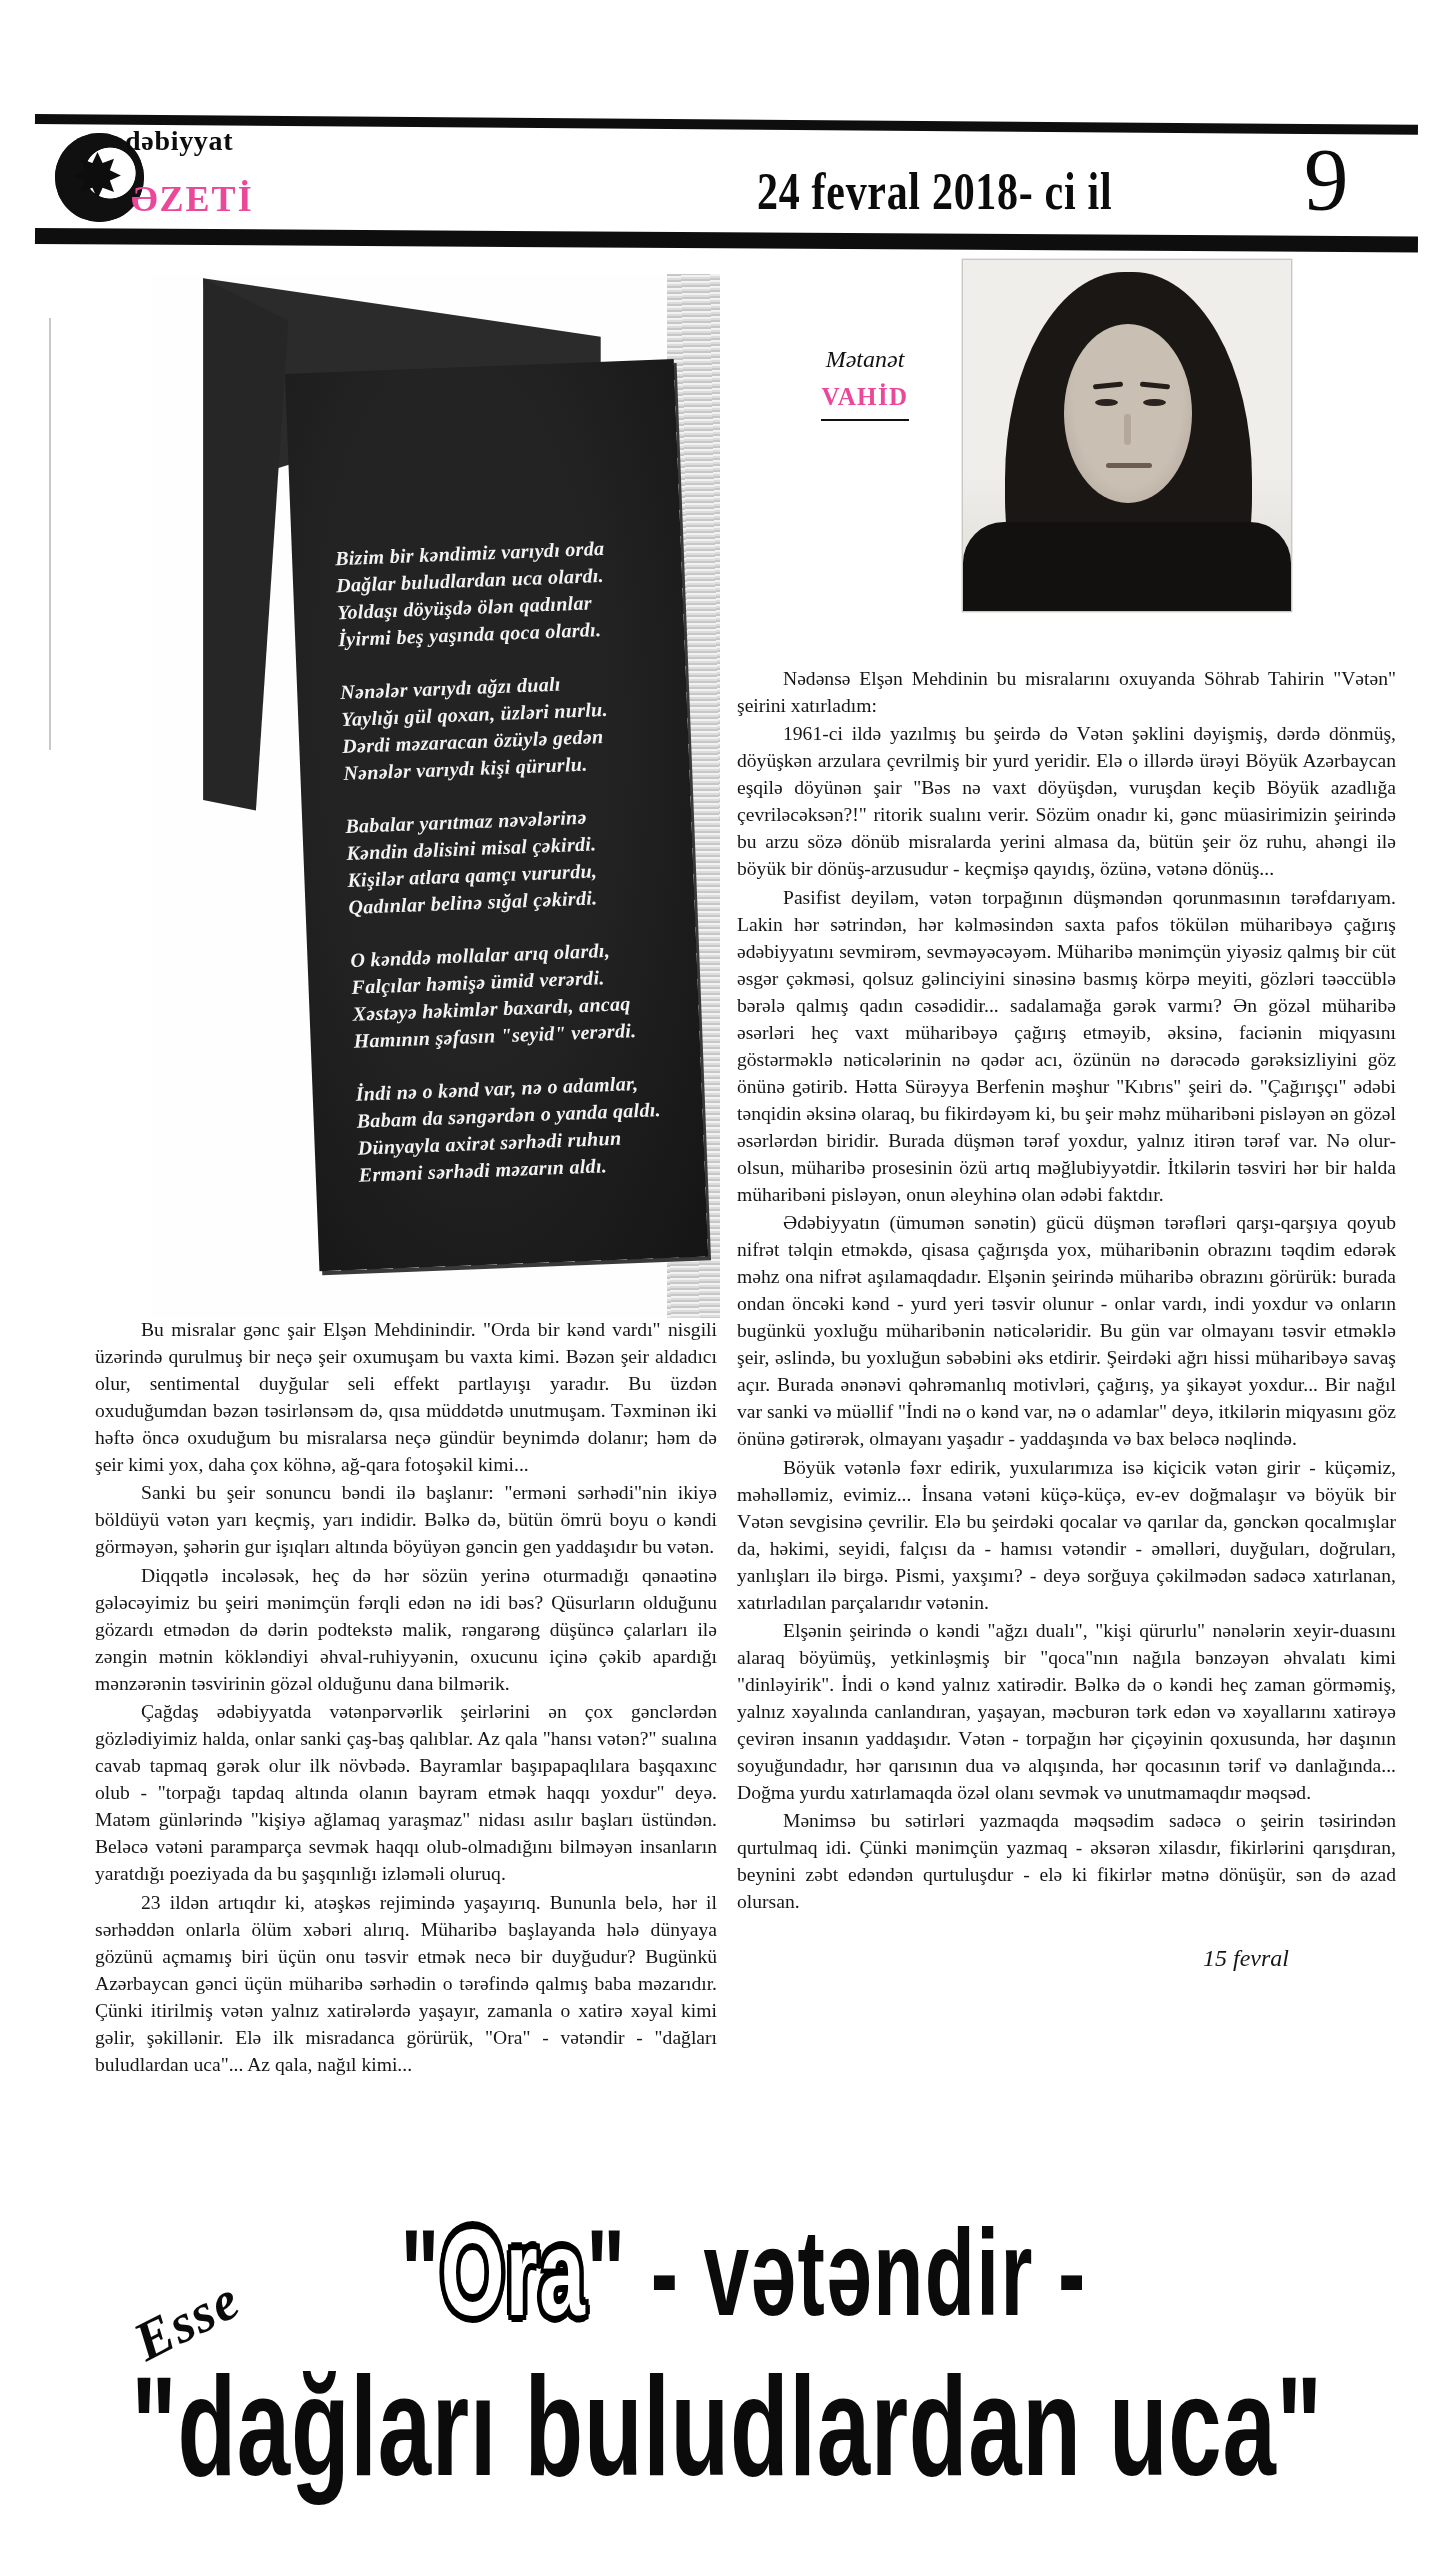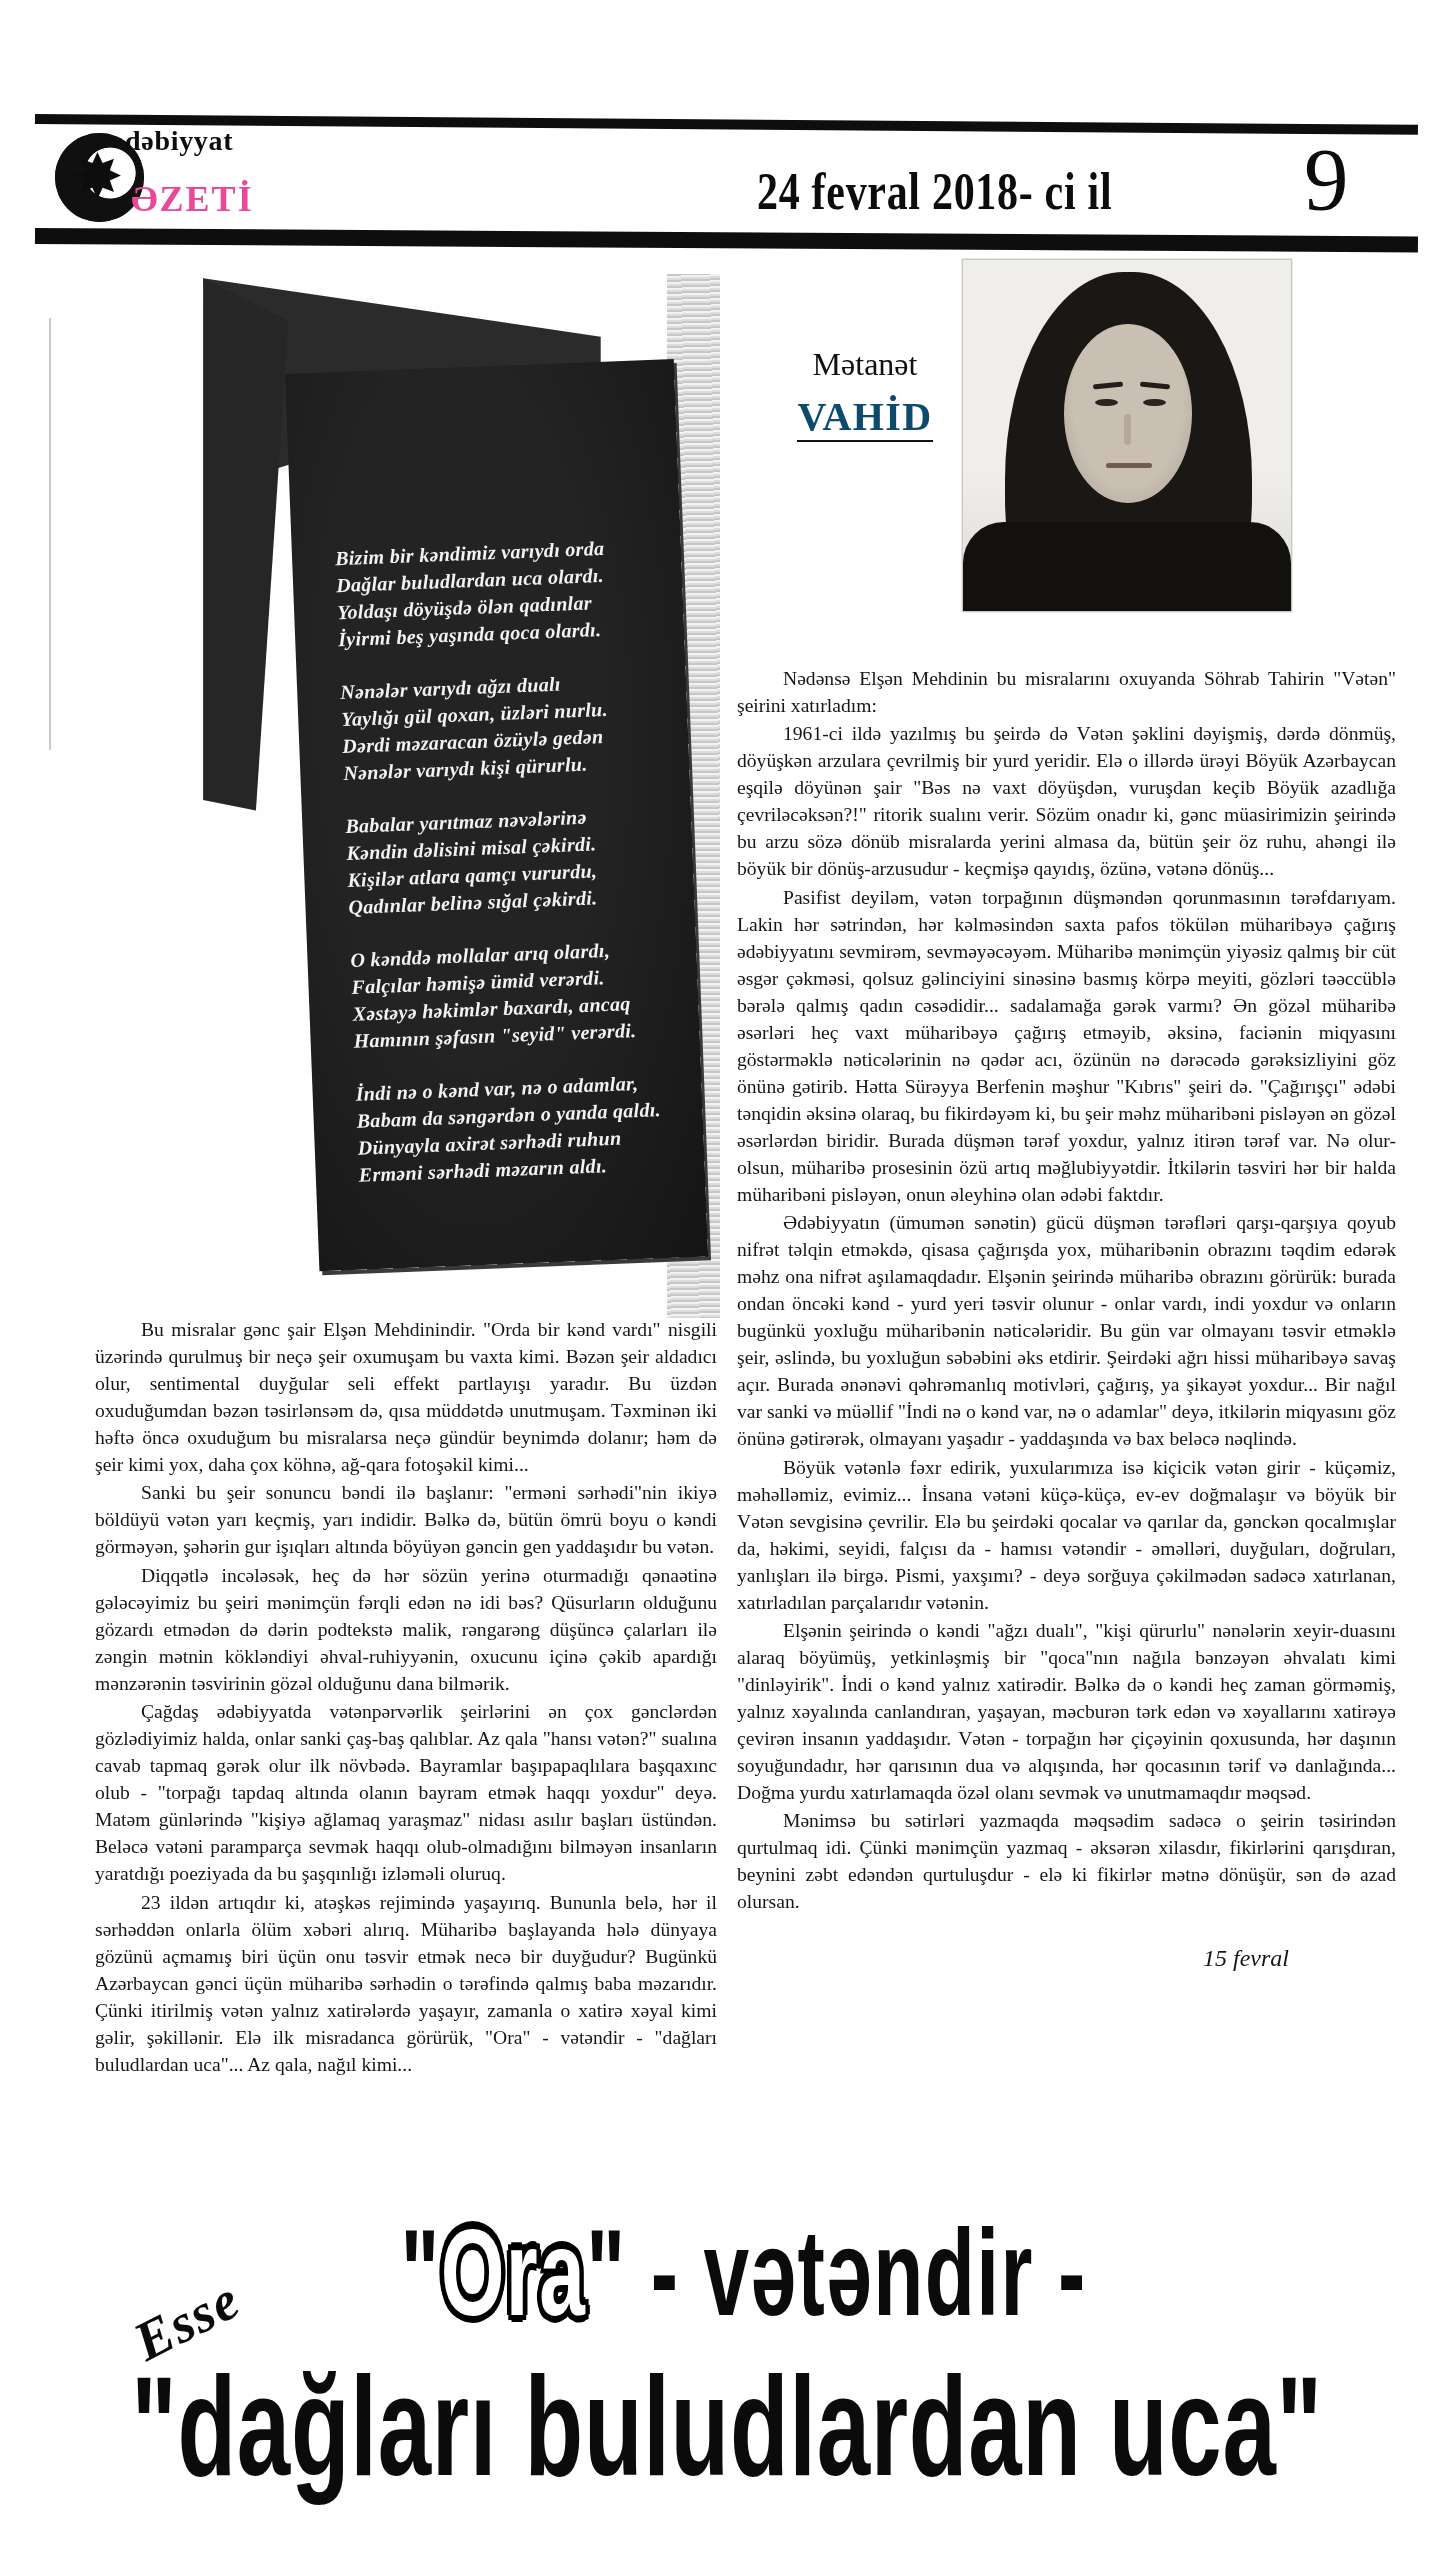--- a/index.html
+++ b/index.html
@@ -39,23 +39,23 @@
     background:radial-gradient(ellipse at 42% 38%, #232323 0 45%, #151515 100%);
     box-shadow:2.7px 4px 0 #3a3a3a;}
   #book-poem{padding:173px 20px 0 43px;}
   #book-poem p{margin:0;font-size:20px;line-height:27px;font-style:italic;font-weight:bold;
     color:#f3f3f3;letter-spacing:0.3px;}
   .stanza{margin-bottom:26px;}
   #fold-line{left:49px;top:318px;width:2px;height:432px;background:#9a9a9a;opacity:.55;}
 
   
   #author-block{left:777px;top:346px;width:176px;text-align:center;}
-  #author-first{font-size:32px;color:#111;}
-  #author-last{display:inline-block;margin-top:9.5px;font-size:40px;font-weight:bold;
-    border-bottom:2.7px solid #111;padding-bottom:0;letter-spacing:1.4px;color:#0c4a6e;}
+  #author-first{font-size:24px;color:#111;font-style:italic;}
+  #author-last{display:inline-block;margin-top:9.5px;font-size:25px;font-weight:bold;
+    border-bottom:2.7px solid #111;padding-bottom:8px;letter-spacing:1.4px;color:#ec4899;}
   #portrait{left:963px;top:260px;width:328px;height:351px;
     background:linear-gradient(180deg,#efeeea 0 60%,#dddbd6 100%);overflow:hidden;
     box-shadow:0 0 0 1.4px #c8c8c4;}
   #portrait-hair{position:absolute;left:42px;top:12px;width:247px;height:432px;border-radius:48%;
     background:#1a1715;}
   #portrait-face{position:absolute;left:101px;top:64px;width:128px;height:179px;border-radius:50%;
     background:radial-gradient(ellipse at 50% 40%, #c9bfb2 0 60%, #a99e91 100%);}
   .eye{position:absolute;width:23px;height:7.4px;border-radius:50%;background:#2a2320;}
   #eye-l{left:132px;top:139px;} #eye-r{left:180px;top:139px;}
   .brow{position:absolute;width:30px;height:4.7px;border-radius:2.7px;background:#241d19;}

